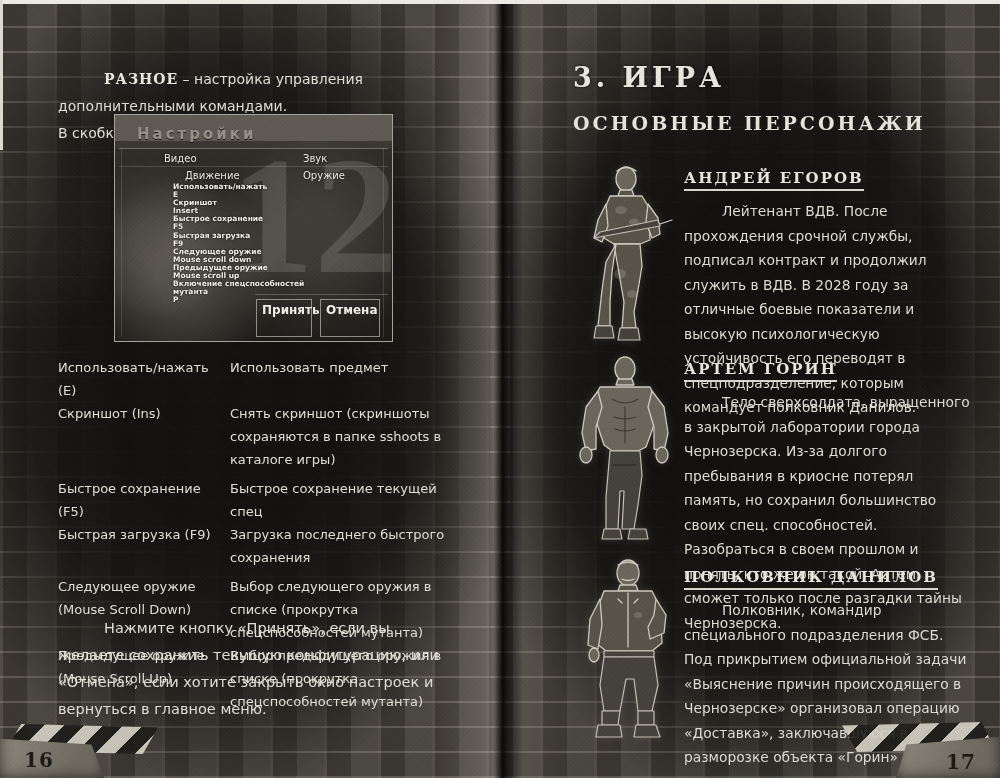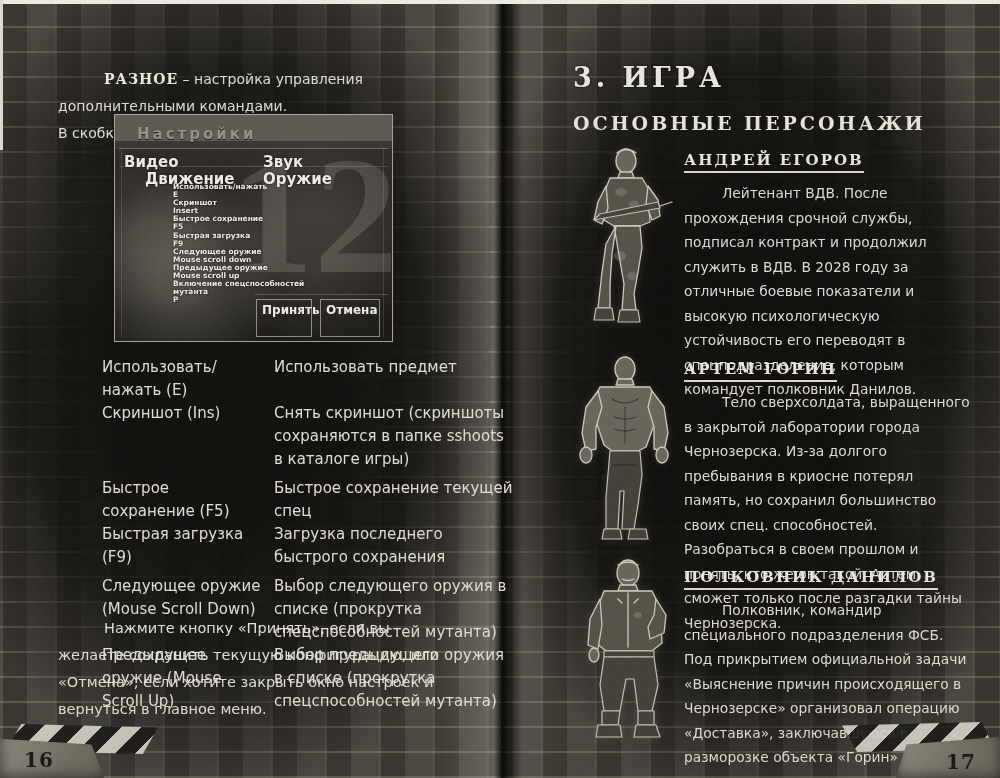--- a/index.html
+++ b/index.html
@@ -77,35 +77,35 @@
     font-size:168px;line-height:1;color:rgba(214,208,196,.17);
   }
   .shot-title{
     position:absolute;left:22px;top:10px;z-index:2;
     font-size:15px;font-weight:bold;letter-spacing:3px;color:#96928a;
     text-shadow:0 1px 0 rgba(0,0,0,.7);
   }
   .shot-hr1{position:absolute;left:4px;right:4px;top:33px;border-top:1px solid rgba(230,225,214,.30);z-index:2;}
   .shot-hr2{position:absolute;left:4px;right:4px;top:51px;border-top:1px solid rgba(230,225,214,.18);z-index:2;}
   .shot-vl{position:absolute;top:33px;bottom:4px;border-left:1px solid rgba(230,225,214,.15);z-index:2;}
-  .shot-tab{position:absolute;z-index:2;font-size:15px;font-weight:bold;color:#eeece5;text-shadow:0 0 2px rgba(0,0,0,.9);}
+  .shot-tab{position:absolute;z-index:2;font-size:10px;font-weight:normal;color:#eeece5;text-shadow:0 0 2px rgba(0,0,0,.9);margin-left:40px;}
   .shot-list{
     position:absolute;left:58px;top:68px;width:166px;z-index:2;text-align:left;
     font-size:7.5px;font-weight:bold;line-height:8.1px;color:#f1efe9;
     text-shadow:0 0 2px rgba(0,0,0,.9);
   }
   .shot-btn{
     position:absolute;z-index:2;height:36px;top:184px;
     border:1px solid rgba(235,230,219,.55);background:rgba(40,38,35,.35);
     font-size:12px;font-weight:bold;color:#efede6;
   }
   .shot-btn span{display:block;margin:3px 0 0 5px;}
   .shot-hr3{position:absolute;left:140px;right:4px;top:179px;border-top:1px solid rgba(230,225,214,.25);z-index:2;}
 
-  .bind-table{left:58px;top:356px;width:402px;font-size:15px;line-height:23px;margin-left:44px;}
+  .bind-table{left:58px;top:356px;width:402px;font-size:13px;line-height:23px;}
   .bind-row{display:flex;}
   .bind-row.gap{margin-top:6px;}
   .bind-key{width:163px;flex:0 0 163px;}
   .bind-desc{width:239px;flex:0 0 239px;margin-left:9px;}
 
   .outro{left:58px;top:600px;width:396px;font-size:14.5px;line-height:27px;text-indent:46px;}
 
   
   .hazard{
     position:absolute;height:30px;z-index:3;
@@ -237,21 +237,21 @@
 
   <p class="z pagetext outro">Нажмите кнопку «Принять», если вы желаете сохранить текущую конфигурацию, или «Отмена», если хотите закрыть окно настроек и вернуться в главное меню.</p>
 
   <div class="hazard hazard-l"></div>
   <div class="num-patch left"></div>
   <div class="pagenum left">16</div>
 
   <div class="z chapter">3. ИГРА</div>
   <div class="z section">ОСНОВНЫЕ ПЕРСОНАЖИ</div>
 
-  <div class="char-row" style="left:556px;top:144px;width:404px;height:195px">
+  <div class="char-row" style="left:556px;top:162px;width:404px;height:195px">
     <div class="portrait" style="left:20px;top:0">
       <svg width="104" height="185" viewBox="0 0 104 185">
         <ellipse class="fl2" cx="50" cy="17" rx="10" ry="12"></ellipse>
         <path class="ln" d="M41 9 Q50 2 60 9"></path>
         <path class="fl" d="M44 28 L56 28 L58 34 L42 34 Z"></path>
         <path class="fl" d="M34 34 L66 34 L72 44 L74 78 L64 82 L38 82 L28 76 L30 44 Z"></path>
         <ellipse class="hl" cx="45" cy="48" rx="6" ry="4"></ellipse>
         <ellipse class="hl" cx="58" cy="60" rx="5" ry="3.5"></ellipse>
         <path class="fl" d="M30 42 L22 58 L18 76 L26 80 L32 64 Z"></path>
         <path class="fl" d="M72 42 L82 56 L84 72 L76 76 L70 60 Z"></path>

